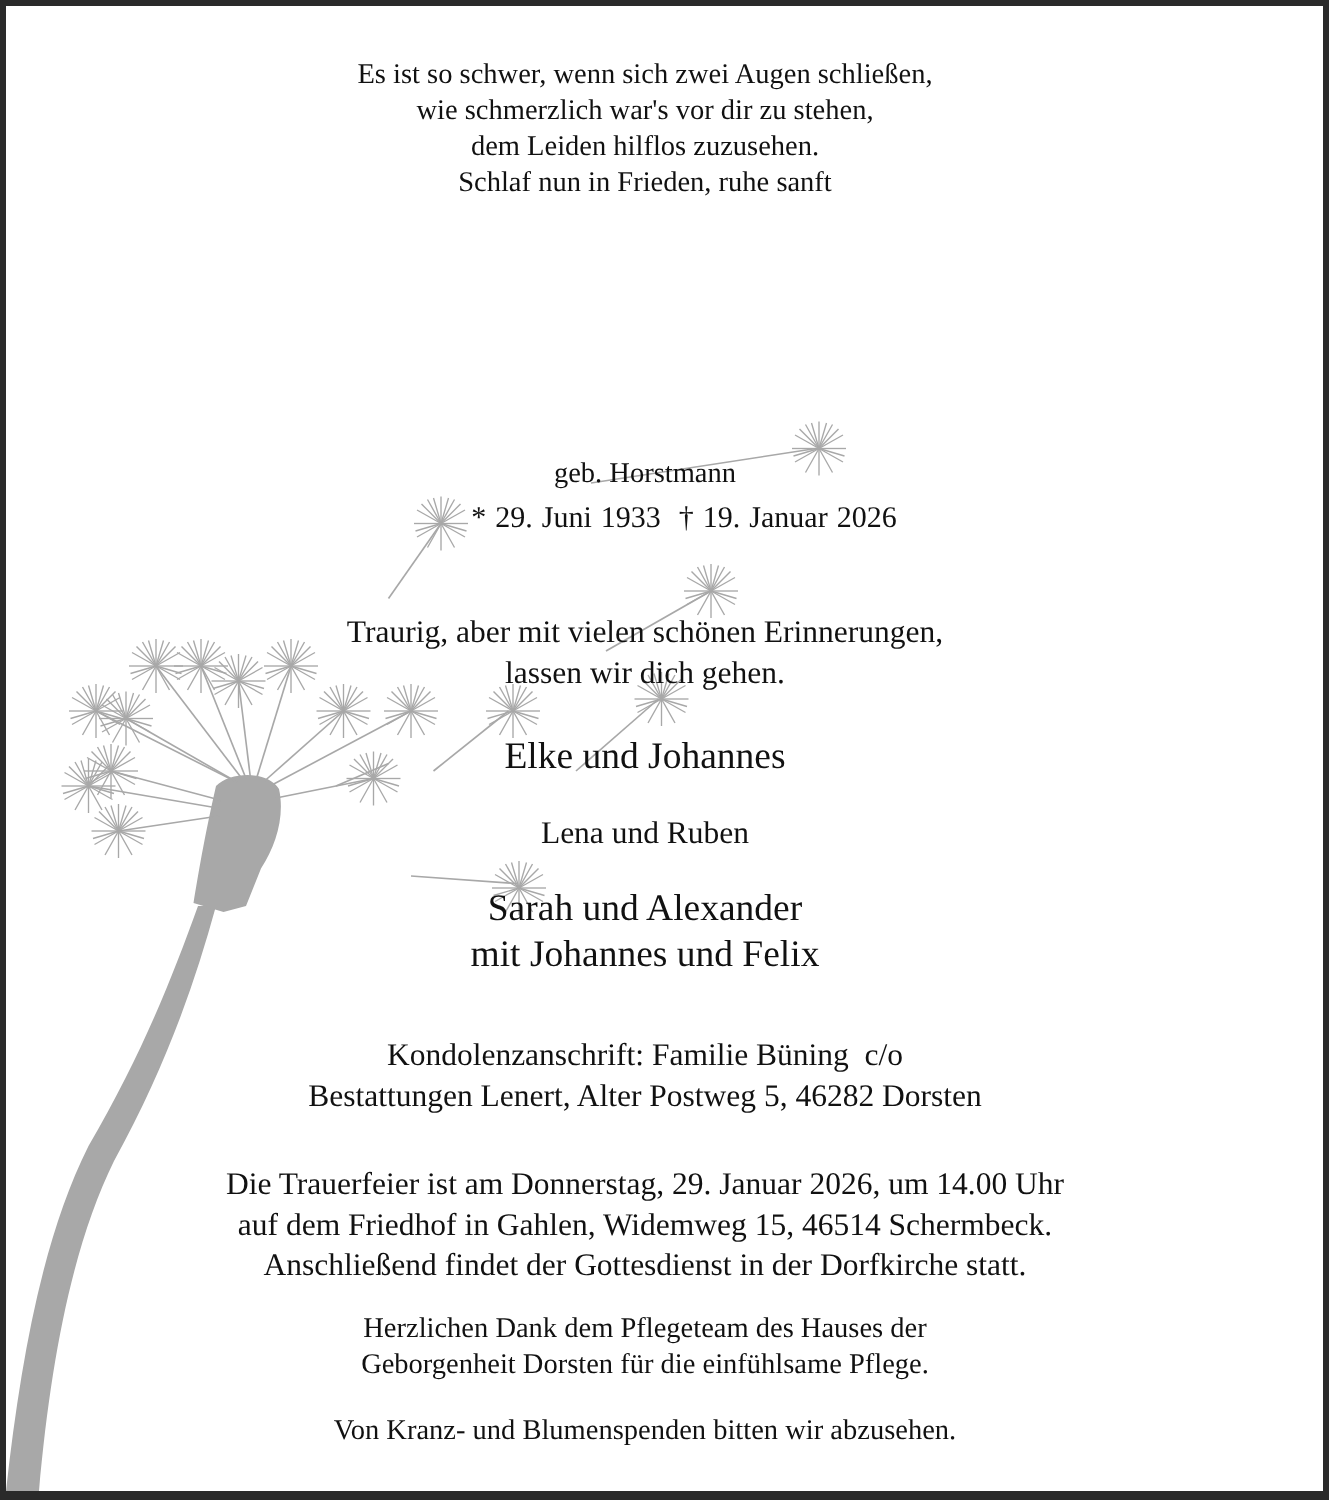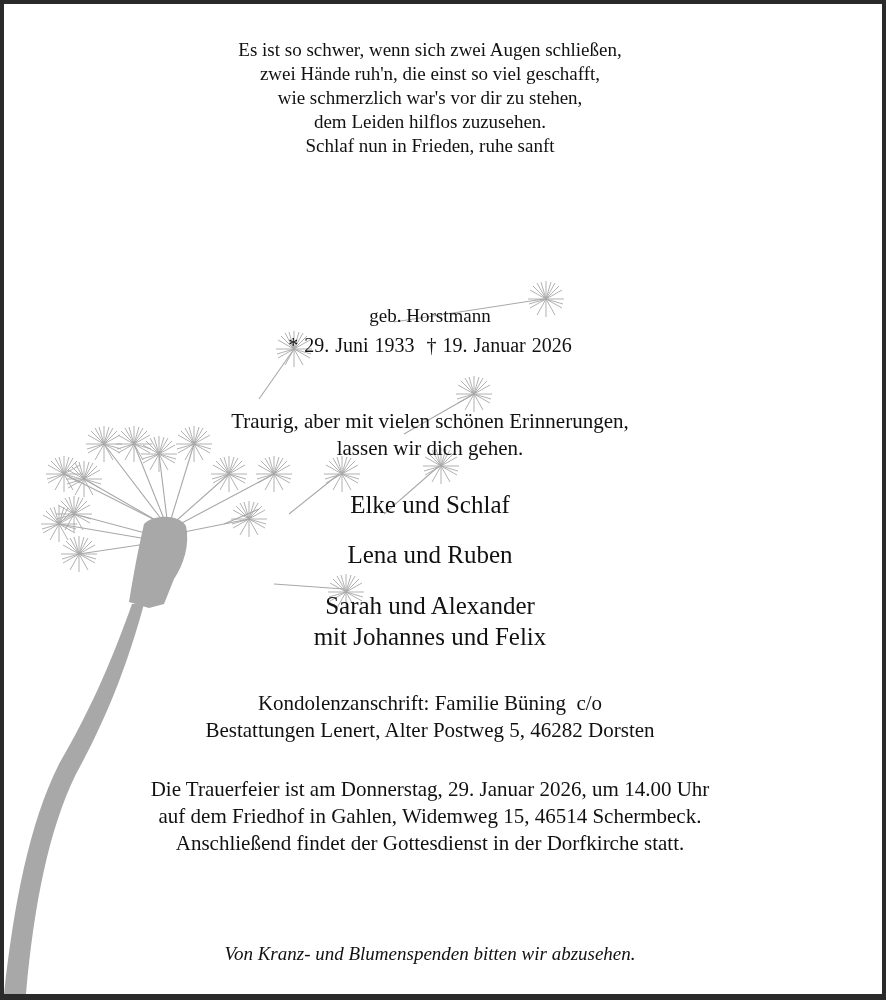--- a/index.html
+++ b/index.html
@@ -26,30 +26,30 @@
   .blk {
     position: absolute;
     left: 0; width: 852px;
     text-align: center;
     z-index: 2;
   }
   .line { display: block; }
   .poem { top: 34px; font-size: 19px; line-height: 24px; }
   .name { top: 228px; font-size: 62px; line-height: 72px; letter-spacing: 0.5px; }
   .maiden { top: 300px; font-size: 19px; line-height: 24px; }
-  .dates { top: 328px; font-size: 20px; line-height: 26px; word-spacing: 1px; }
+  .dates { top: 328px; font-size: 20px; line-height: 26px; word-spacing: 1px; margin-left: 26px; }
   .dates .gap { display: inline-block; width: 12px; }
   .sad { top: 404px; font-size: 21px; line-height: 27px; }
   .fam1 { top: 486px; font-size: 25px; line-height: 30px; }
-  .fam2 { top: 536px; font-size: 25px; line-height: 30px; }
+  .fam2 { top: 536px; font-size: 21px; line-height: 30px; }
   .fam3 { top: 586px; font-size: 25px; line-height: 31px; }
   .kond { top: 686px; font-size: 21px; line-height: 27px; }
   .feier { top: 772px; font-size: 21px; line-height: 27px; }
   .dank { top: 870px; font-size: 19px; line-height: 24px; }
-  .kranz { top: 938px; font-size: 19px; line-height: 24px; font-style: italic; }
+  .kranz { top: 938px; font-size: 19px; line-height: 24px; }
 </style>
 </head>
 <body>
 
 <div class="card">
 
   <svg class="art" viewBox="0 0 878 990" xmlns="http://www.w3.org/2000/svg">
     <defs>
       <g id="puff" stroke="#a8a8a8" stroke-width="0.9" fill="none">
         <line x1="0" y1="0" x2="0" y2="-18"></line>
@@ -120,56 +120,59 @@
       <use href="#puff" x="290" y="345"></use>
       <use href="#puff" x="470" y="390"></use>
       <use href="#puff" x="338" y="470"></use>
       <use href="#puff" x="437" y="462"></use>
       <use href="#puff" x="342" y="588"></use>
     </g>
   </svg>
 
   <div class="blk poem">
     <span class="line">Es ist so schwer, wenn sich zwei Augen schließen,</span>
-    <span class="line">zwei Hände ruh'n, die einst so viel geschafft,</span>
     <span class="line">wie schmerzlich war's vor dir zu stehen,</span>
     <span class="line">dem Leiden hilflos zuzusehen.</span>
     <span class="line">Schlaf nun in Frieden, ruhe sanft</span>
   </div>
 
 
   <div class="blk maiden">geb. Horstmann</div>
 
   <div class="blk dates">
     <span>* 29. Juni 1933</span><span class="gap"></span><span>† 19. Januar 2026</span>
   </div>
 
   <div class="blk sad">
     <span class="line">Traurig, aber mit vielen schönen Erinnerungen,</span>
     <span class="line">lassen wir dich gehen.</span>
   </div>
 
   <div class="blk fam1">
-    <span class="line">Elke und Schlaf</span>
+    <span class="line">Elke und Johannes</span>
   </div>
   <div class="blk fam2">
     <span class="line">Lena und Ruben</span>
   </div>
   <div class="blk fam3">
     <span class="line">Sarah und Alexander</span>
     <span class="line">mit Johannes und Felix</span>
   </div>
 
   <div class="blk kond">
     <span class="line" style="white-space:pre;">Kondolenzanschrift: Familie Büning  c/o</span>
     <span class="line">Bestattungen Lenert, Alter Postweg 5, 46282 Dorsten</span>
   </div>
 
   <div class="blk feier">
     <span class="line">Die Trauerfeier ist am Donnerstag, 29. Januar 2026, um 14.00 Uhr</span>
     <span class="line">auf dem Friedhof in Gahlen, Widemweg 15, 46514 Schermbeck.</span>
     <span class="line">Anschließend findet der Gottesdienst in der Dorfkirche statt.</span>
   </div>
 
+  <div class="blk dank">
+    <span class="line">Herzlichen Dank dem Pflegeteam des Hauses der</span>
+    <span class="line">Geborgenheit Dorsten für die einfühlsame Pflege.</span>
+  </div>
 
   <div class="blk kranz">Von Kranz- und Blumenspenden bitten wir abzusehen.</div>
 
 </div>
 
 </body></html>

